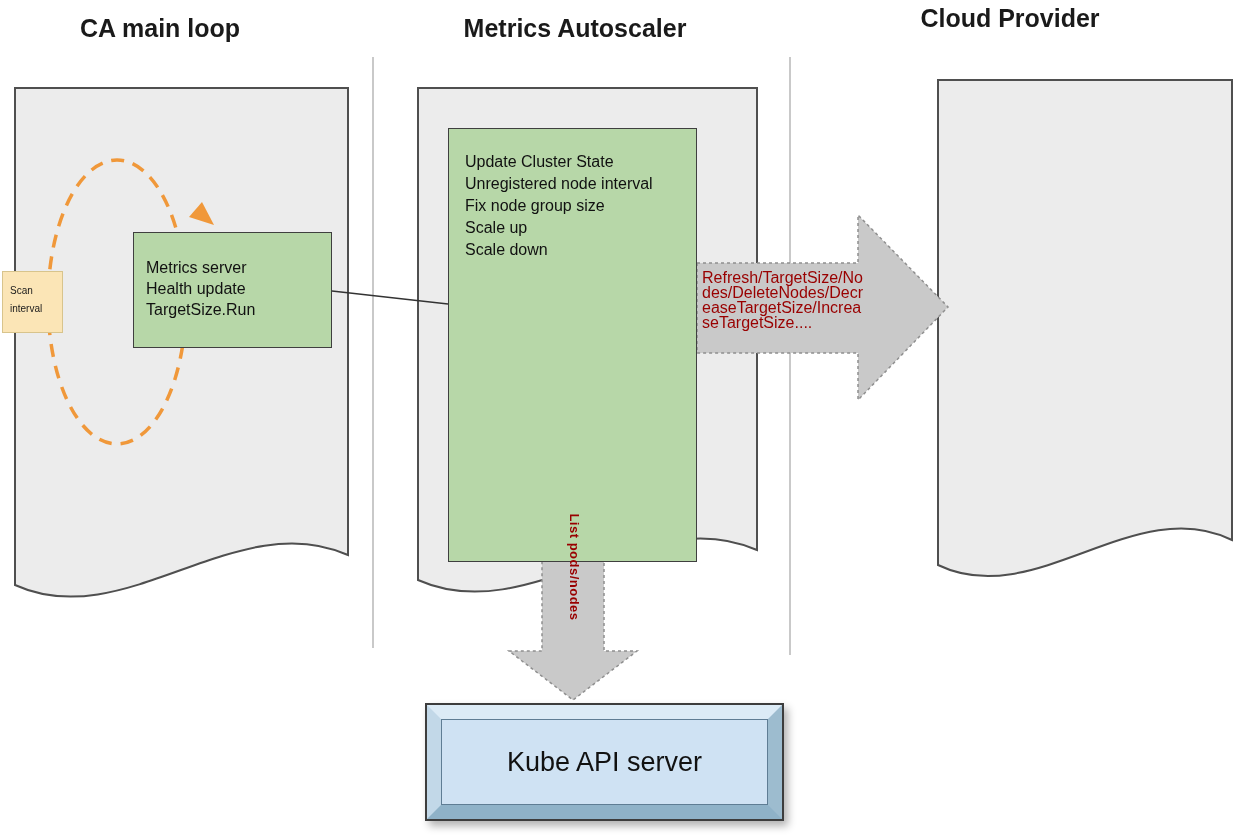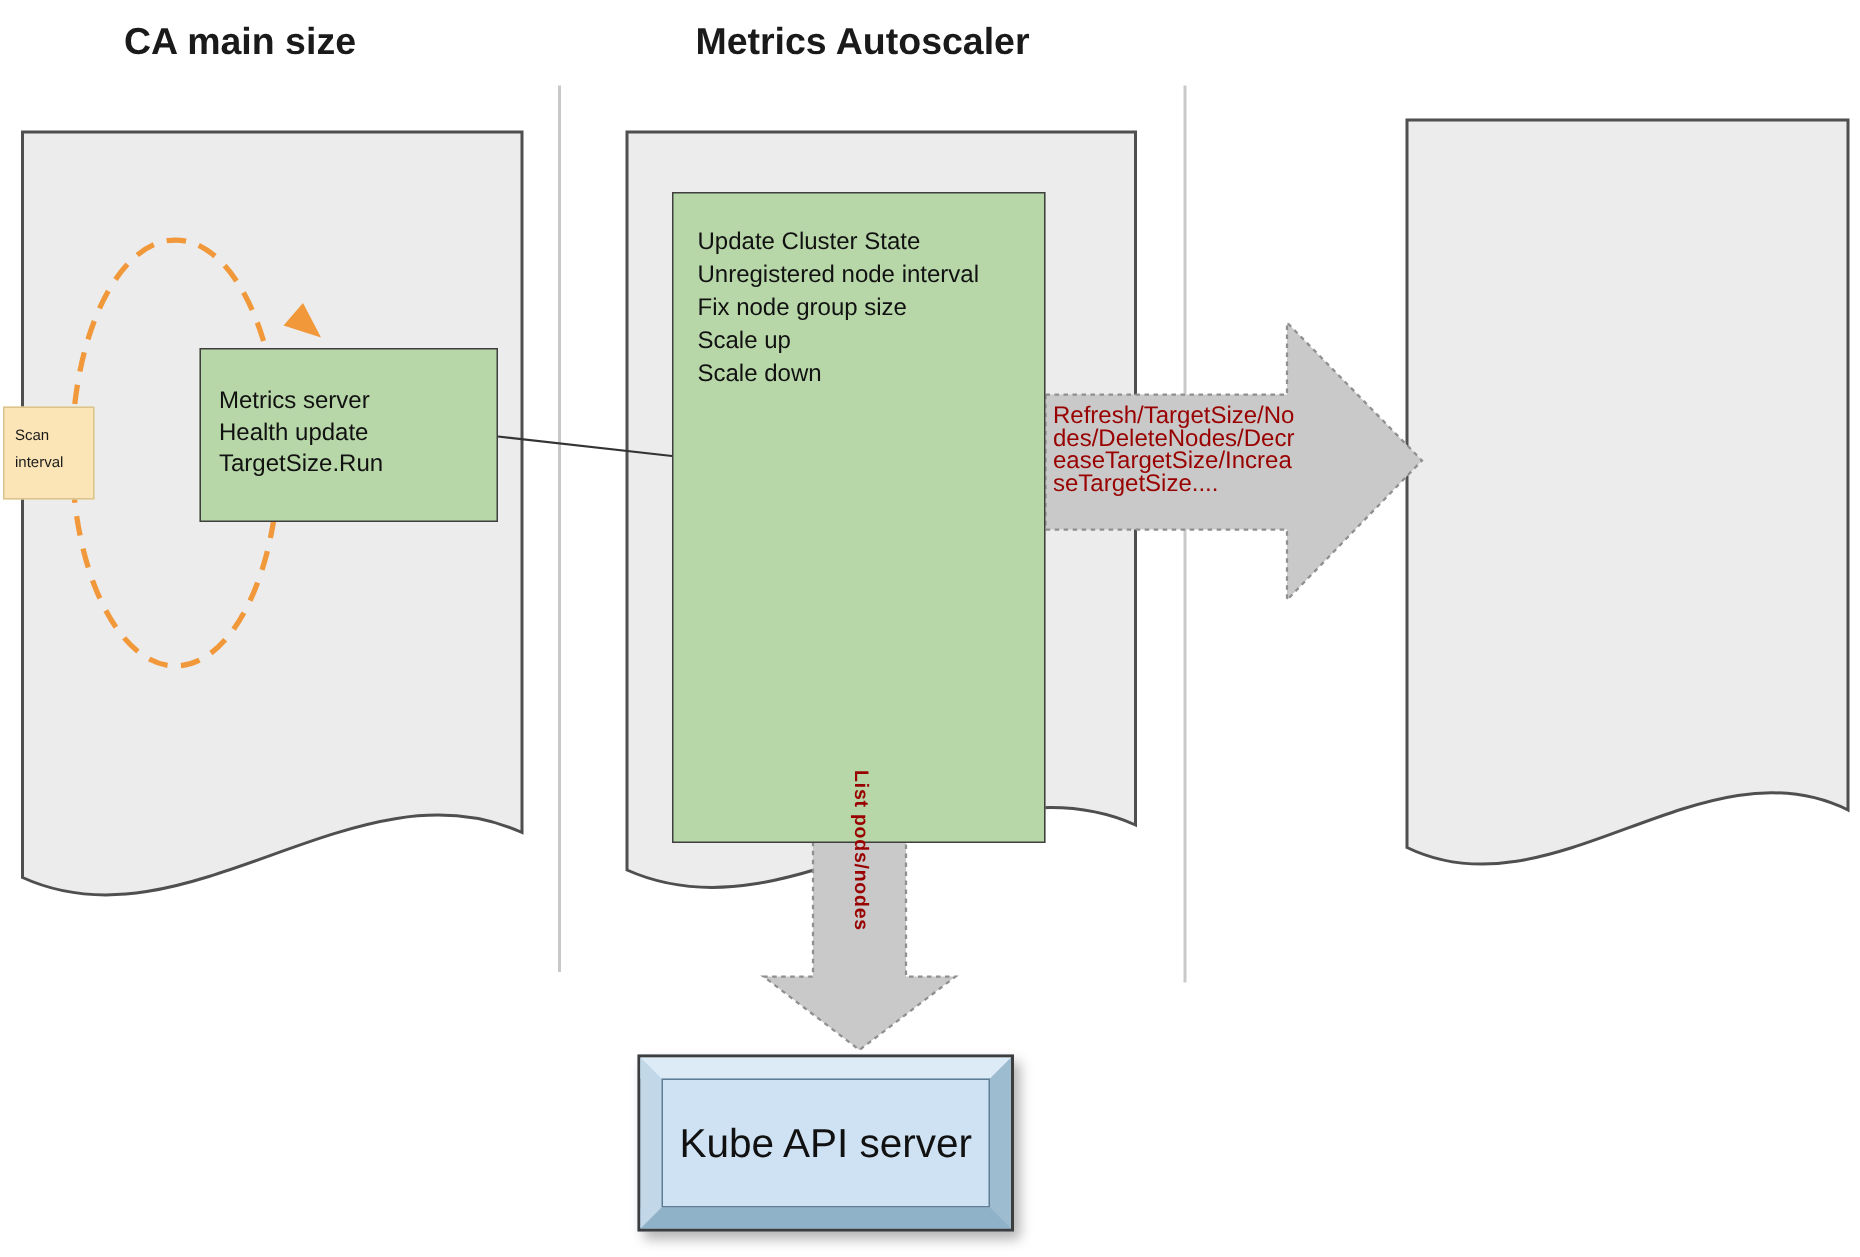--- a/index.html
+++ b/index.html
@@ -86,21 +86,21 @@
     transform-origin: center;
     font-size: 13px;
     font-weight: bold;
     color: #990000;
     text-align: center;
     letter-spacing: 0.5px;
   }
   .kube-outer {
     position: absolute;
     left: 425px; top: 703px;
-    width: 251px; height: 118px;
+    width: 359px; height: 118px;
     box-sizing: border-box;
     border: 2px solid #3d3d3d;
     background: #a9c4d8;
     box-shadow: 4px 5px 8px rgba(0,0,0,0.30);
   }
   .kube-bevel {
     position: absolute;
     inset: 0;
     box-sizing: border-box;
     border: 14px solid;
@@ -135,22 +135,23 @@
     <ellipse cx="117" cy="302" rx="69" ry="142" fill="none" stroke="#f0983a" stroke-width="3.5" stroke-dasharray="13 9"></ellipse>
     <polygon points="214,225 189,217 202,202" fill="#f0983a"></polygon>
 
     <line x1="332" y1="291" x2="448" y2="304" stroke="#333333" stroke-width="1.5"></line>
 
     <polygon points="697,263 858,263 858,215 948,307 858,400 858,353 697,353" fill="#c9c9c9" stroke="#8f8f8f" stroke-width="1.5" stroke-dasharray="3 3"></polygon>
 
     <polygon points="542,487 604,487 604,651 637,651 573,700 509,651 542,651" fill="#c9c9c9" stroke="#8f8f8f" stroke-width="1.5" stroke-dasharray="3 3"></polygon>
   </svg>
 
-  <div class="col-title" style="left:30px; top:14px; width:260px;">CA main size</div>
+  <div class="col-title" style="left:30px; top:14px; width:260px;">CA main loop</div>
   <div class="col-title" style="left:425px; top:14px; width:300px;">Metrics Autoscaler</div>
+  <div class="col-title" style="left:855px; top:4px; width:310px;">Cloud Provider</div>
 
   <div class="yellow-box">Scan interval</div>
 
   <div id="run-box" class="green-box">
     <div class="line">Metrics server</div>
     <div class="line">Health update</div>
     <div class="line">TargetSize.Run</div>
   </div>
 
   <div id="sa-box" class="green-box">

